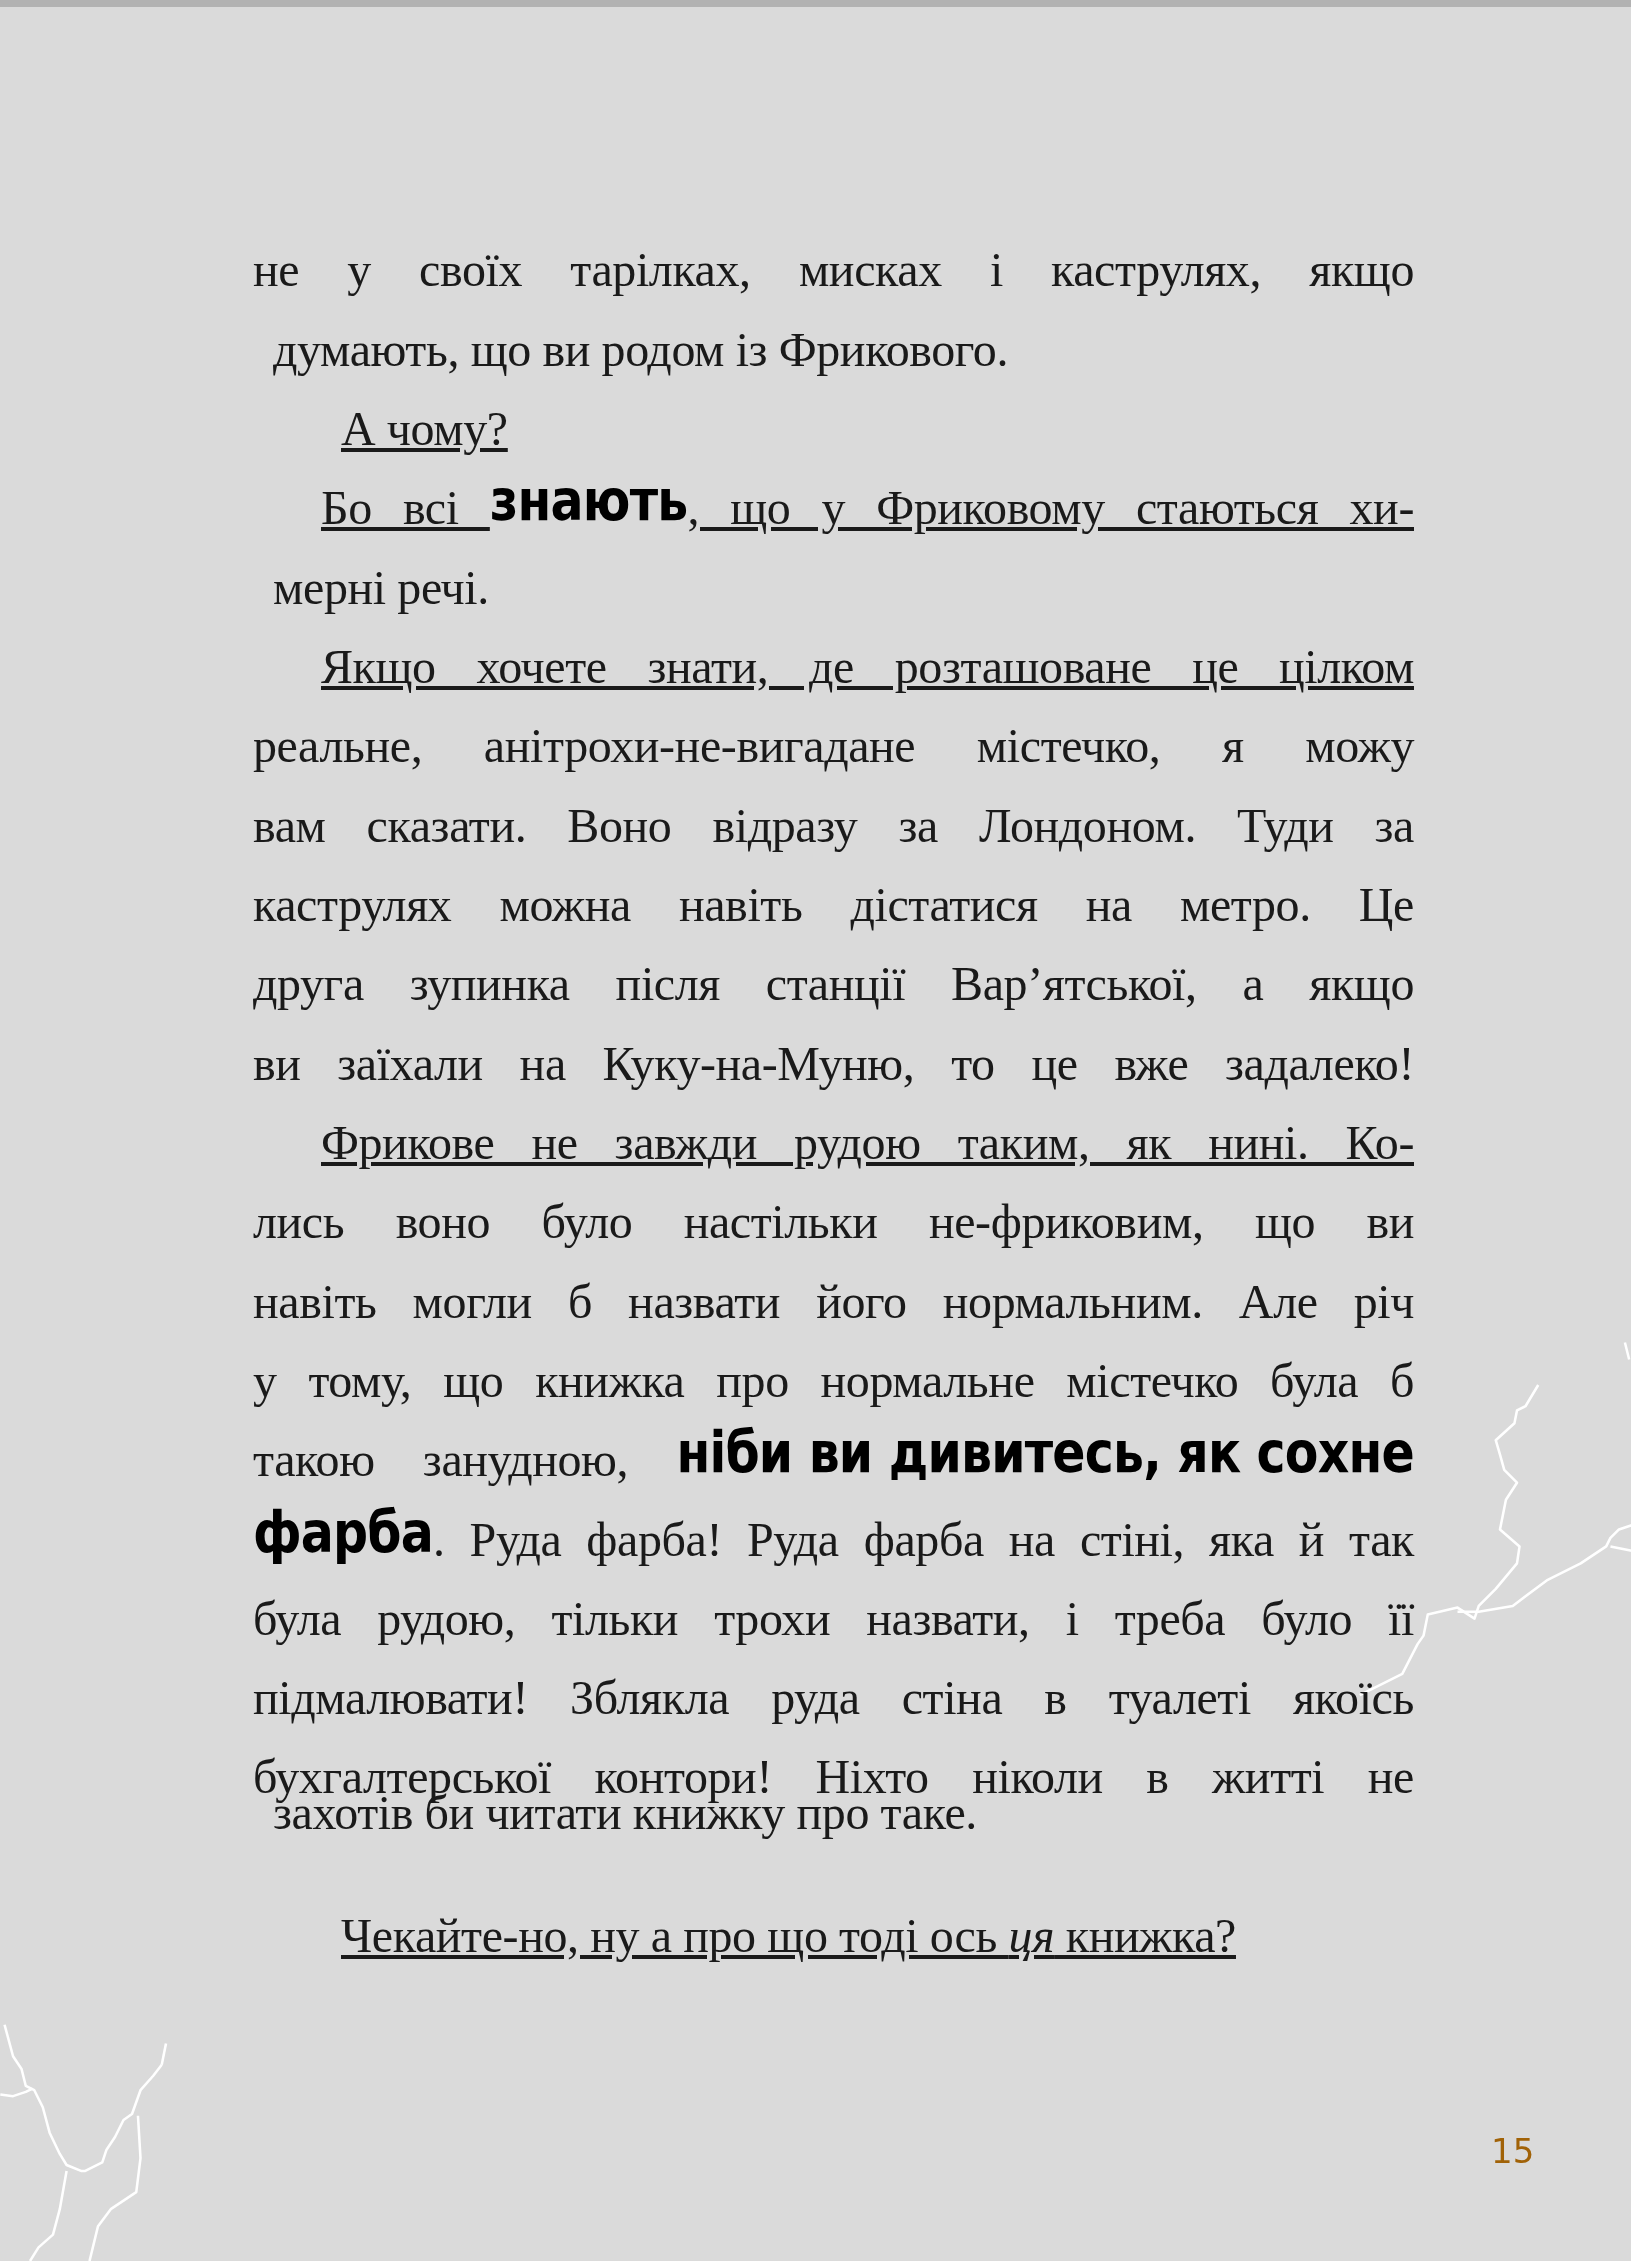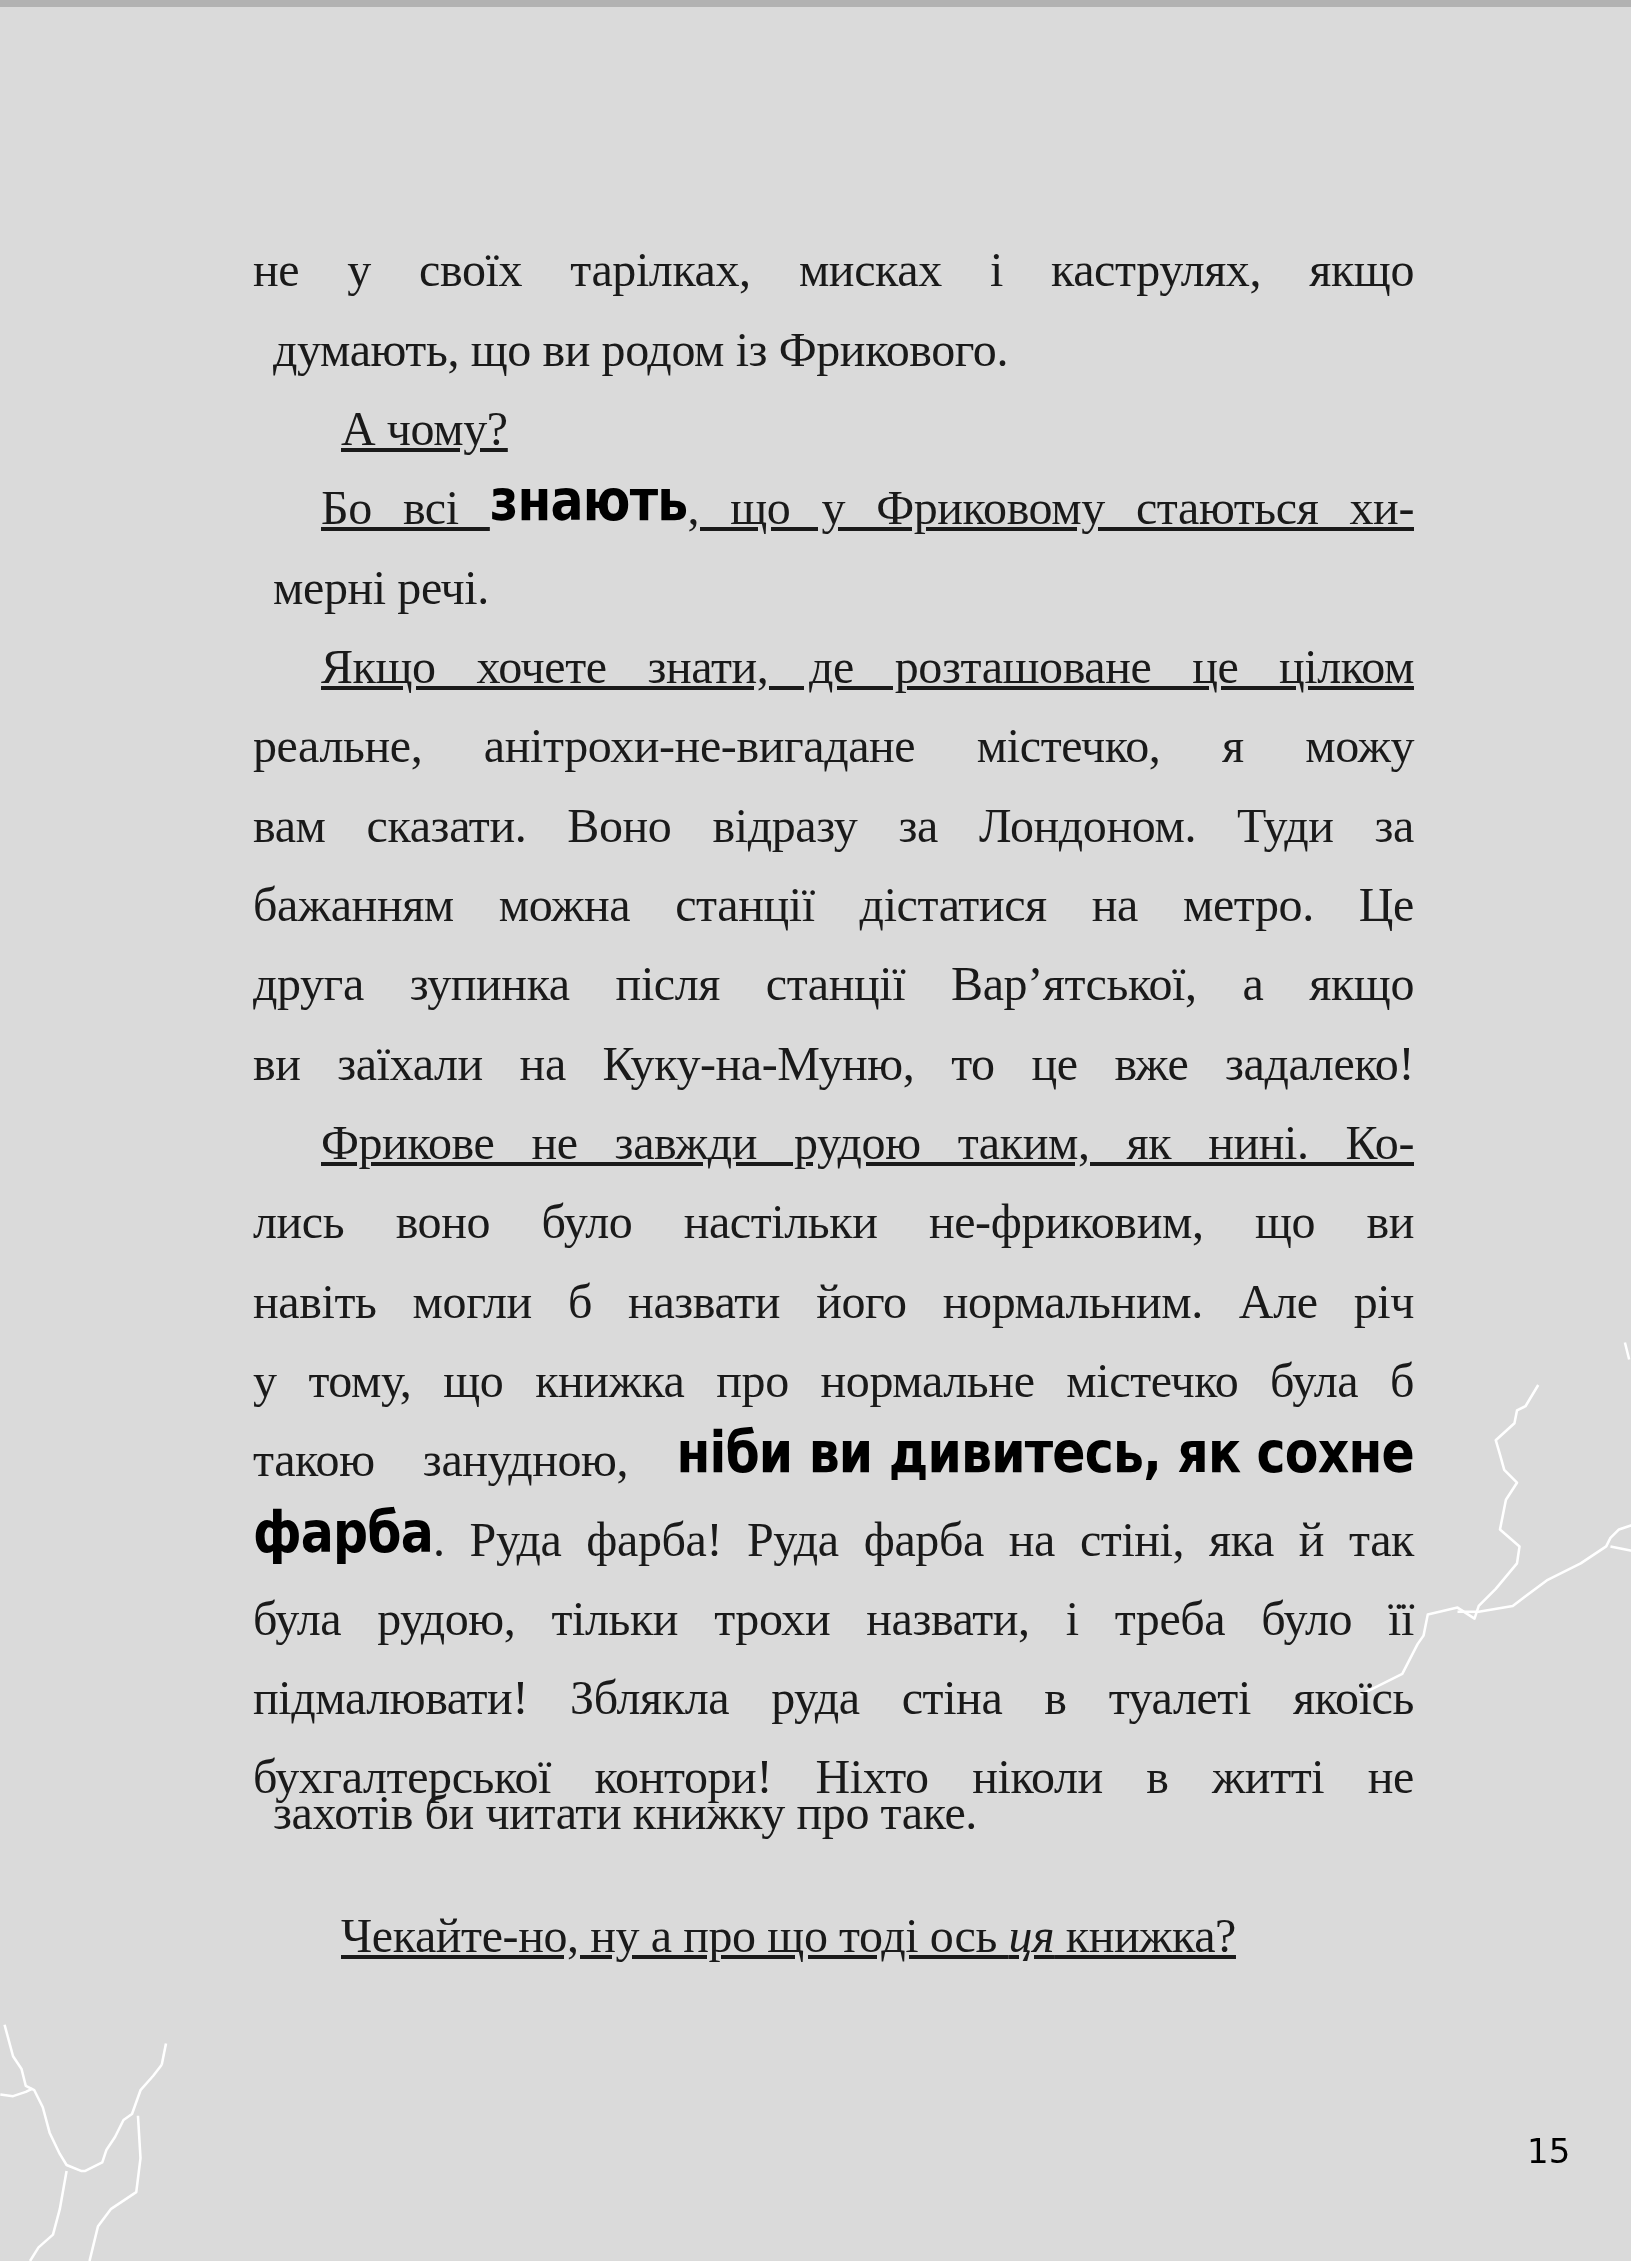--- a/index.html
+++ b/index.html
@@ -25,21 +25,21 @@
   .line.indent { padding-left: 68px; width: 1093px; text-decoration: underline; }
   .line.last { text-align-last: left; margin-left: 20px; }
   .display {
     font-family: "DejaVu Sans", sans-serif; font-weight: bold;
     font-size: 49px; letter-spacing: -0.8px; color: #000;
     display: inline-block; transform: scaleY(1.15); transform-origin: bottom;
   }
   .italic { font-style: italic; }
   .page-number {
     position: absolute; left: 1491px; top: 2131px;
-    font-family: "DejaVu Sans", sans-serif; font-size: 34px; color: #000000; margin-left: 36px;
+    font-family: "DejaVu Sans", sans-serif; font-size: 34px; color: #a16207;
   }
   svg.cracks { position: absolute; left: 0; top: 0; pointer-events: none; }
 </style>
 </head>
 <body>
 
 <div class="top-bar"></div>
 
 <svg class="cracks" width="1632" height="2261" viewBox="0 0 1920 2661">
   <g fill="none" stroke="#ffffff" stroke-width="3" stroke-linejoin="round">
@@ -61,21 +61,21 @@
 
 <div class="page">
   <div class="line" style="top:0px">не у своїх тарілках, мисках і каструлях, якщо</div>
   <div class="line last" style="top:80px">думають, що ви родом із Фрикового.</div>
   <div class="line indent last" style="top:159px">А чому?</div>
   <div class="line indent" style="top:238px"><span>Бо всі </span><span class="display">знають</span><span>, що у Фриковому стаються хи-</span></div>
   <div class="line last" style="top:318px">мерні речі.</div>
   <div class="line indent" style="top:397px">Якщо хочете знати, де розташоване це цілком</div>
   <div class="line" style="top:476px">реальне, анітрохи-не-вигадане містечко, я можу</div>
   <div class="line" style="top:556px">вам сказати. Воно відразу за Лондоном. Туди за</div>
-  <div class="line" style="top:635px">бажанням можна станції дістатися на метро. Це</div>
+  <div class="line" style="top:635px">каструлях можна навіть дістатися на метро. Це</div>
   <div class="line" style="top:714px">друга зупинка після станції Вар’ятської, а якщо</div>
   <div class="line" style="top:794px">ви заїхали на Куку-на-Муню, то це вже задалеко!</div>
   <div class="line indent" style="top:873px">Фрикове не завжди рудою таким, як нині. Ко-</div>
   <div class="line" style="top:952px">лись воно було настільки не-фриковим, що ви</div>
   <div class="line" style="top:1032px">навіть могли б назвати його нормальним. Але річ</div>
   <div class="line" style="top:1111px">у тому, що книжка про нормальне містечко була б</div>
   <div class="line" style="top:1190px"><span>такою занудною, </span><span class="display">ніби ви дивитесь, як сохне</span></div>
   <div class="line" style="top:1270px"><span class="display">фарба</span><span>. Руда фарба! Руда фарба на стіні, яка й так</span></div>
   <div class="line" style="top:1349px">була рудою, тільки трохи назвати, і треба було її</div>
   <div class="line" style="top:1428px">підмалювати! Зблякла руда стіна в туалеті якоїсь</div>

